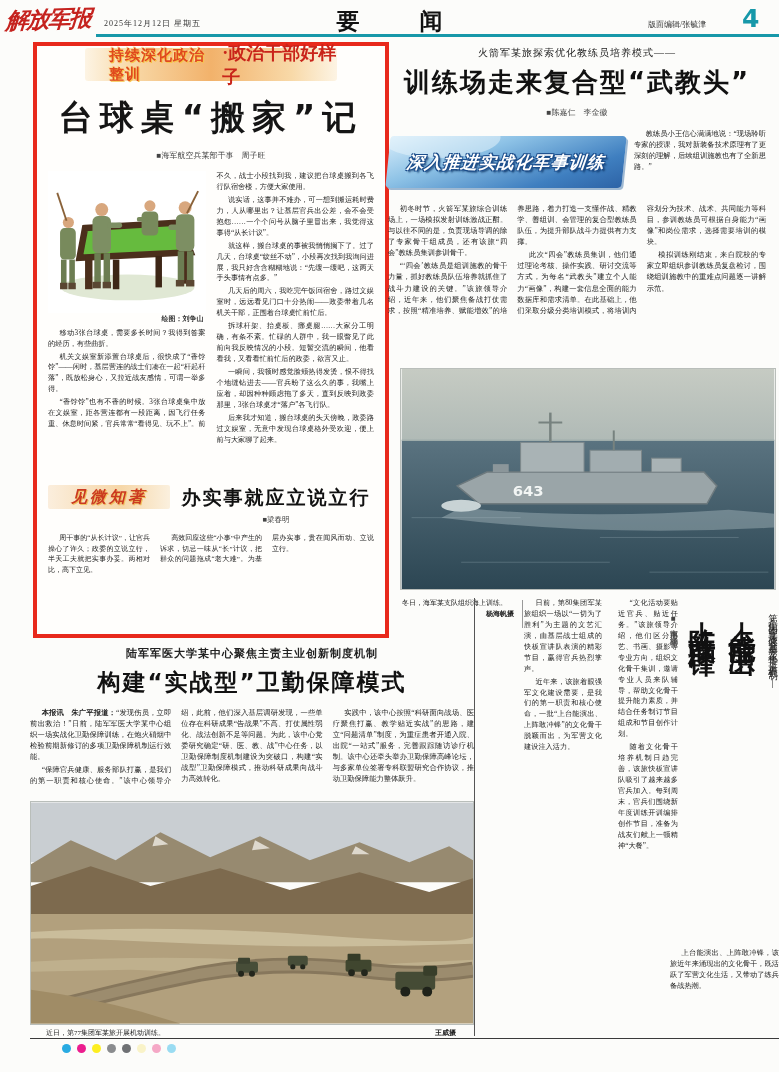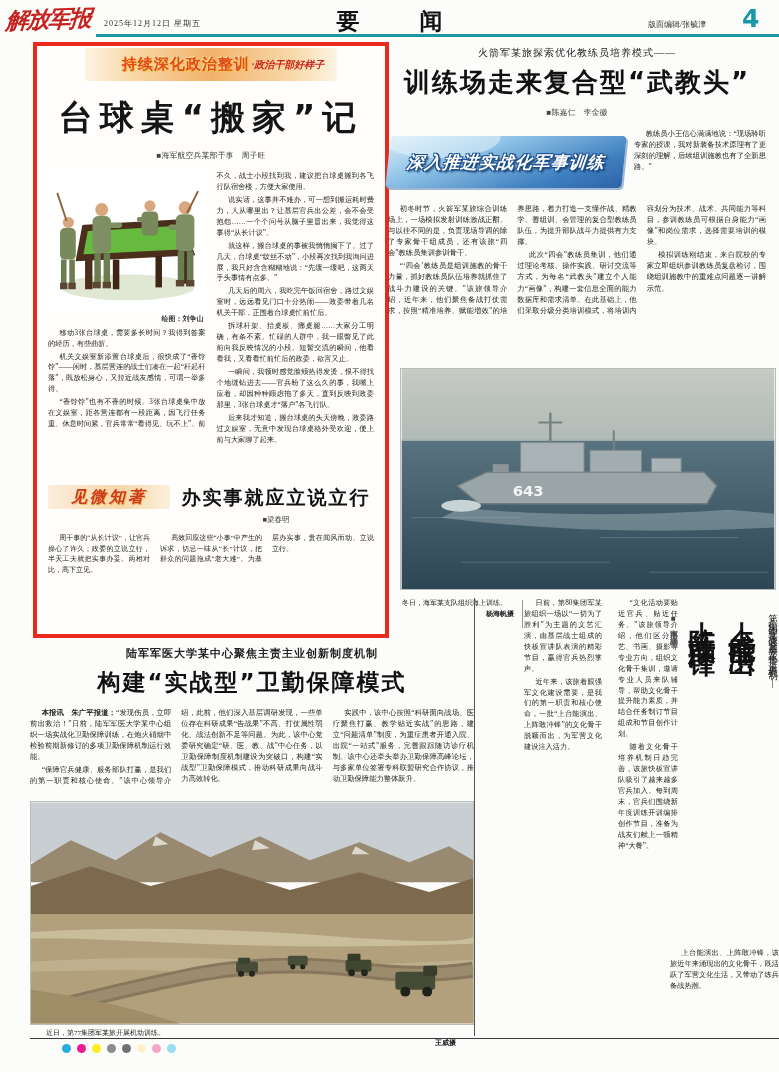--- a/index.html
+++ b/index.html
@@ -21,21 +21,21 @@
   .hdr-editor{left:648px;top:19px;font-size:8px;color:#333;}
   .hdr-page{left:742px;top:4px;font-size:25px;font-weight:bold;color:#1798a9;}
   .teal-rule{left:96px;top:34px;width:683px;height:3px;background:#1798a9;}
   
   .redbox{left:33px;top:42px;width:348px;height:588px;border:4px solid #e8291c;background:#fffefc;}
   .rb-banner{margin:2px auto 0 auto;width:252px;height:33px;display:flex;align-items:center;justify-content:center;
     background:linear-gradient(90deg,#fdf4e4 0%,#f8d9a8 18%,#f2b26b 50%,#f8d9a8 82%,#fdf4e4 100%);
     border-radius:3px;}
   .rb-banner .b1{font-size:15px;font-weight:bold;color:#e04a1e;
     text-shadow:1px 1px 0 #f7c54a,-1px -1px 0 #fbe09a;letter-spacing:1px;padding-left:24px;}
-  .rb-banner .b2{font-size:10px;font-weight:bold;font-style:italic;color:#c9241a;margin-left:2px;}
+  .rb-banner .b2{font-size:18px;font-weight:bold;color:#c9241a;margin-left:2px;}
   .rb-headline{margin-top:14px;text-align:center;font-size:34px;font-weight:bold;color:#151515;letter-spacing:7px;}
   .rb-byline{margin-top:9px;text-align:center;font-size:8px;color:#444;}
   .rb-body{margin:10px 11px 0 11px;height:306px;overflow:hidden;
     column-count:2;column-gap:11px;font-size:7.2px;line-height:1.52;text-align:justify;}
   .rb-body p{margin:0 0 2px 0;text-indent:1.6em;}
   .rb-fig{break-inside:avoid;width:100%;margin-bottom:2px;}
   .rb-fig svg{display:block;width:100%;height:142px;background:#fff;}
   .rb-fig .credit{text-align:right;font-size:7px;font-weight:bold;color:#333;margin:1px 2px 3px 0;}
   .cmt{margin:8px 11px 0 11px;}
   .cmt-head{display:flex;align-items:flex-start;gap:8px;}
@@ -89,21 +89,21 @@
   .cu-col3{left:190px;top:352px;width:109px;height:86px;}
   
   .medical{left:30px;top:646px;width:444px;height:392px;}
   .md-kicker{text-align:center;font-size:11px;font-weight:bold;color:#222;letter-spacing:1px;}
   .md-headline{text-align:center;font-size:23px;font-weight:bold;color:#111;letter-spacing:2px;margin-top:6px;}
   .md-cols{margin-top:9px;height:88px;overflow:hidden;
     column-count:3;column-gap:10px;font-size:7.3px;line-height:1.52;text-align:justify;}
   .md-cols p{margin:0 0 2px 0;text-indent:1.6em;}
   .md-photo{margin-top:6px;width:444px;height:224px;border:1px solid #b9beba;box-sizing:border-box;}
   .md-photo svg{display:block;width:100%;height:100%;}
-  .md-cap{margin-top:3px;font-size:7px;color:#222;display:flex;flex-direction:column;}
+  .md-cap{margin-top:3px;font-size:7px;color:#222;display:flex;}
   .md-cap .txt{margin-left:16px;}
   .md-cap .credit{margin-left:auto;margin-right:18px;font-weight:bold;}
   
   .vdiv{left:474px;top:598px;width:1px;height:438px;background:#555;}
   .bottomrule{left:30px;top:1038px;width:749px;height:1px;background:#3a3a3a;}
   .dots{left:62px;top:1044px;display:flex;gap:6px;}
   .dots span{width:9px;height:9px;border-radius:50%;display:block;}
 </style>
 </head>
 <body>

